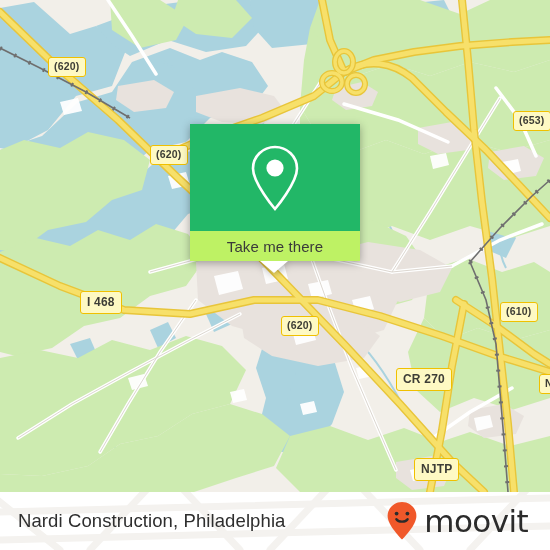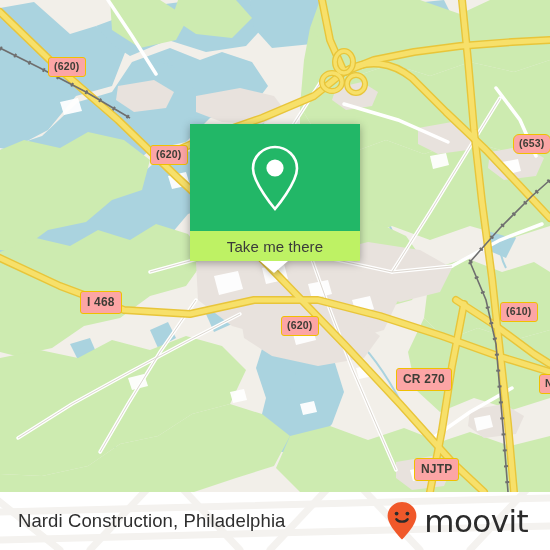--- a/index.html
+++ b/index.html
@@ -21,21 +21,21 @@
     left: 0; top: 0;
     width: 550px; height: 492px;
     overflow: hidden;
     background: #eaf4ef;
   }
   #map svg { display: block; }
 
   
   .shield {
     position: absolute;
-    background: #fca5a5;
+    background: #fef9c3;
     border: 1.6px solid #f0c000;
     border-radius: 3px;
     color: #3d3d36;
     font-size: 10.5px;
     font-weight: bold;
     letter-spacing: .2px;
     line-height: 1;
     padding: 3px 5px 4px 5px;
     white-space: nowrap;
     font-family: "Liberation Sans", sans-serif;
@@ -300,21 +300,21 @@
           <path d="M0,48 L40,68 L86,92 L130,118"></path>
           <path d="M470,262 L486,300 L496,344 L500,392 L504,440 L508,492"></path>
           <path d="M470,262 L500,228 L532,196 L550,180"></path>
         </g>
 
       </g>
     </svg>
 
     <div class="shield" style="left:48px; top:57px;">(620)</div>
     <div class="shield" style="left:150px; top:145px;">(620)</div>
-    <div class="shield" style="left:513px; top:134px;border-radius:6px;">(653)</div>
+    <div class="shield" style="left:513px; top:111px;">(653)</div>
     <div class="shield big" style="left:80px; top:291px;">I 468</div>
     <div class="shield" style="left:281px; top:316px;">(620)</div>
     <div class="shield" style="left:500px; top:302px;">(610)</div>
     <div class="shield big" style="left:396px; top:368px;">CR 270</div>
     <div class="shield" style="left:539px; top:374px;">N</div>
     <div class="shield big" style="left:414px; top:458px;">NJTP</div>
 
     <div id="popup">
       <div id="popup-top">
         <svg width="56" height="70" viewBox="0 0 56 70">

